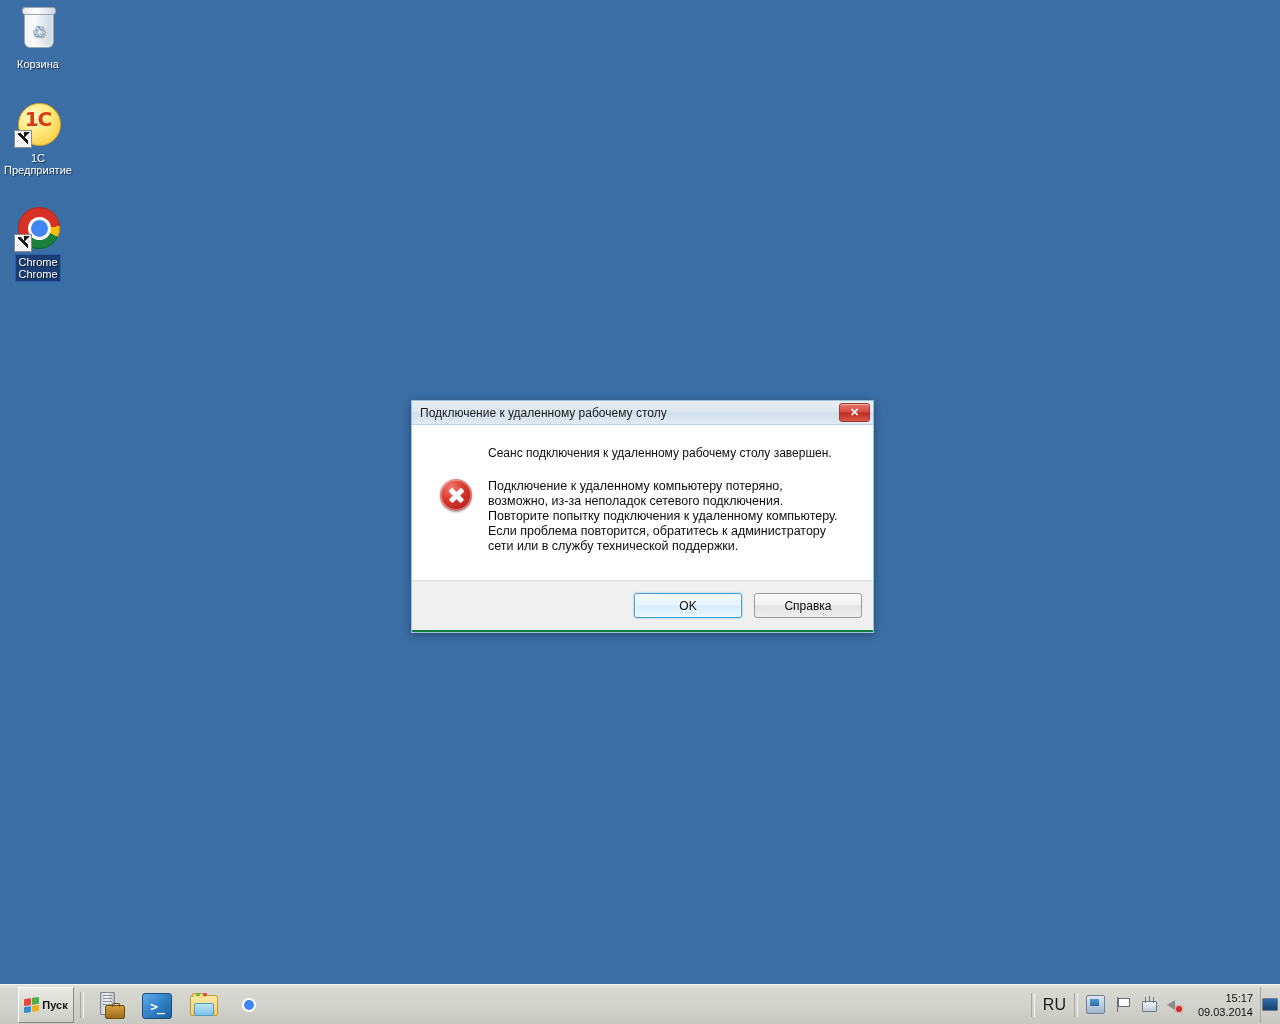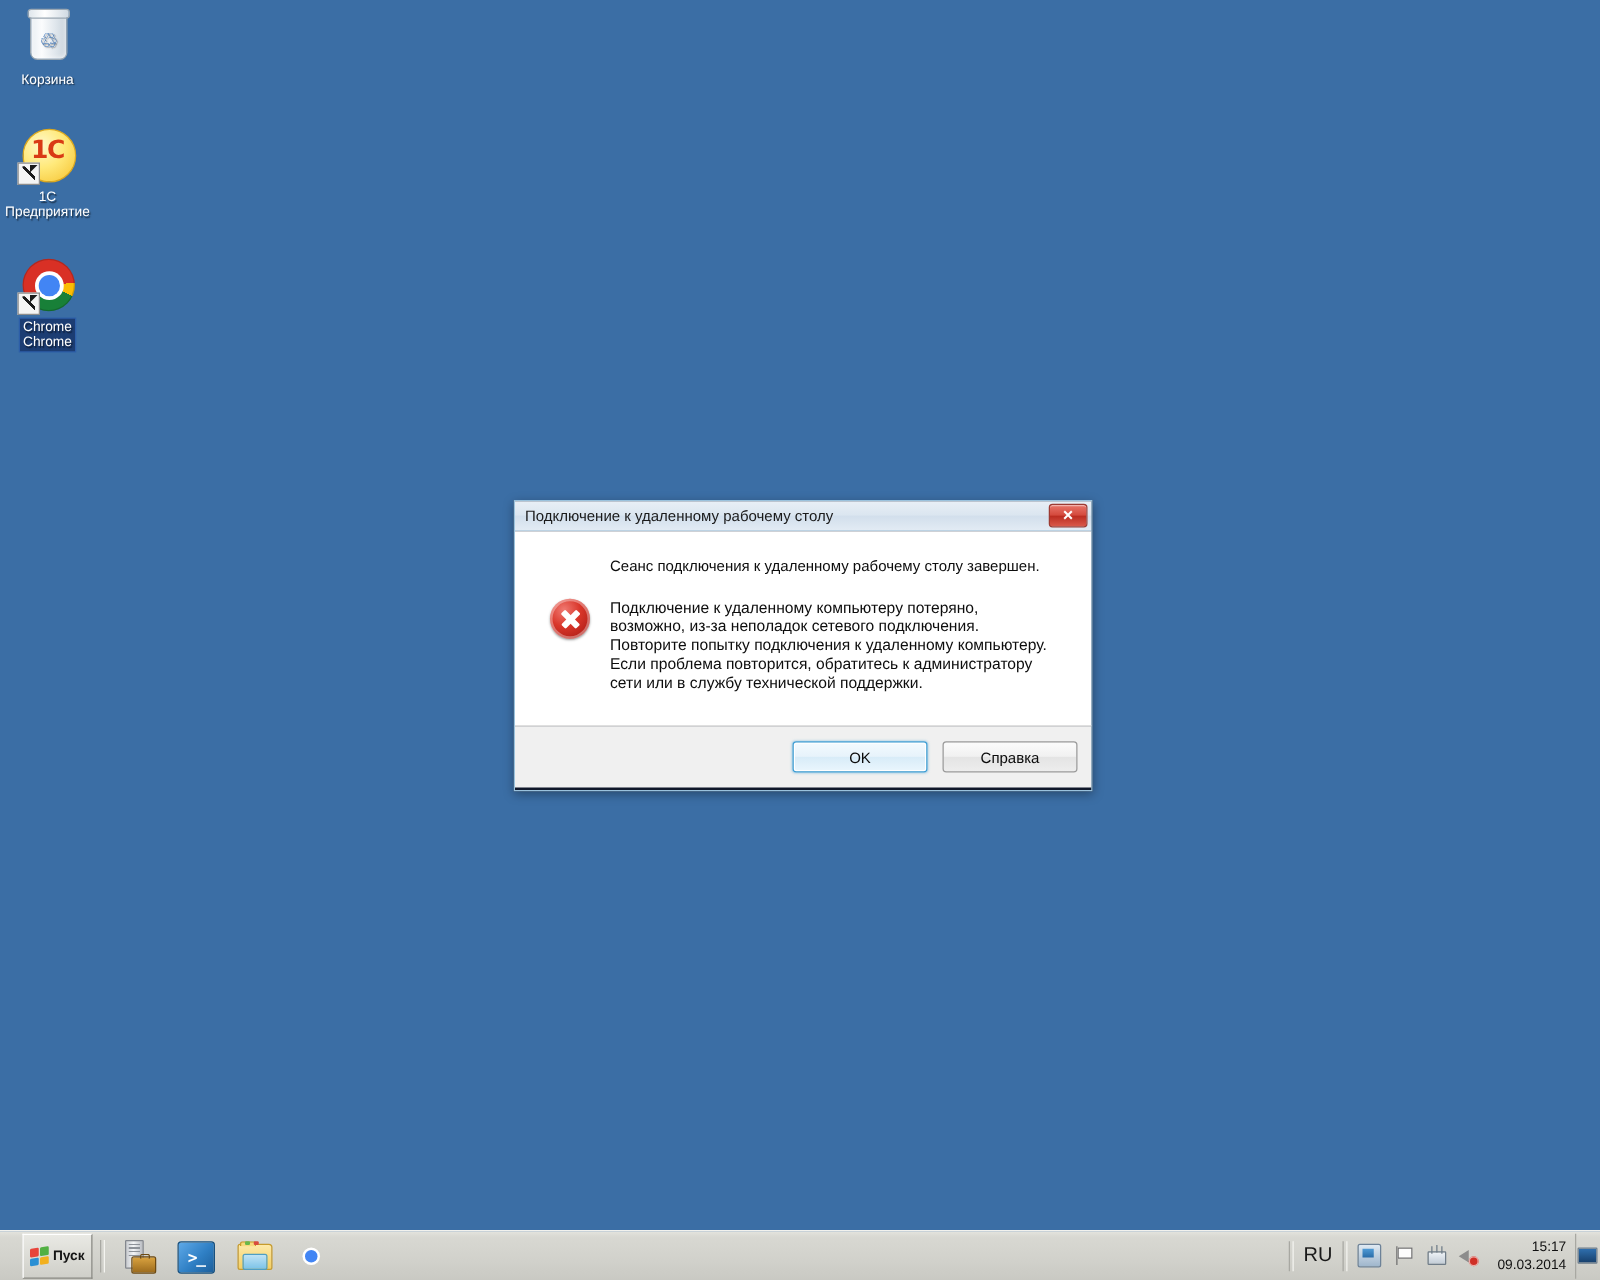--- a/index.html
+++ b/index.html
@@ -149,21 +149,21 @@
     box-shadow: 0 0 0 3px #ffffff;
   }
 
   
   #dialog {
     position: absolute;
     left: 411px;
     top: 400px;
     width: 461px;
     height: 231px;
-    background: #0f172a;
+    background: #15803d;
     border: 1px solid #9ac2dd;
     box-shadow: 0 2px 8px rgba(0,0,0,0.35);
     font-size: 12px;
   }
   #dialog-titlebar {
     height: 24px;
     background: linear-gradient(180deg, #e8eff6 0%, #dbe6f0 48%, #d2dfec 52%, #e2ebf4 100%);
     border-bottom: 1px solid #bcd2e3;
     display: flex;
     align-items: center;

